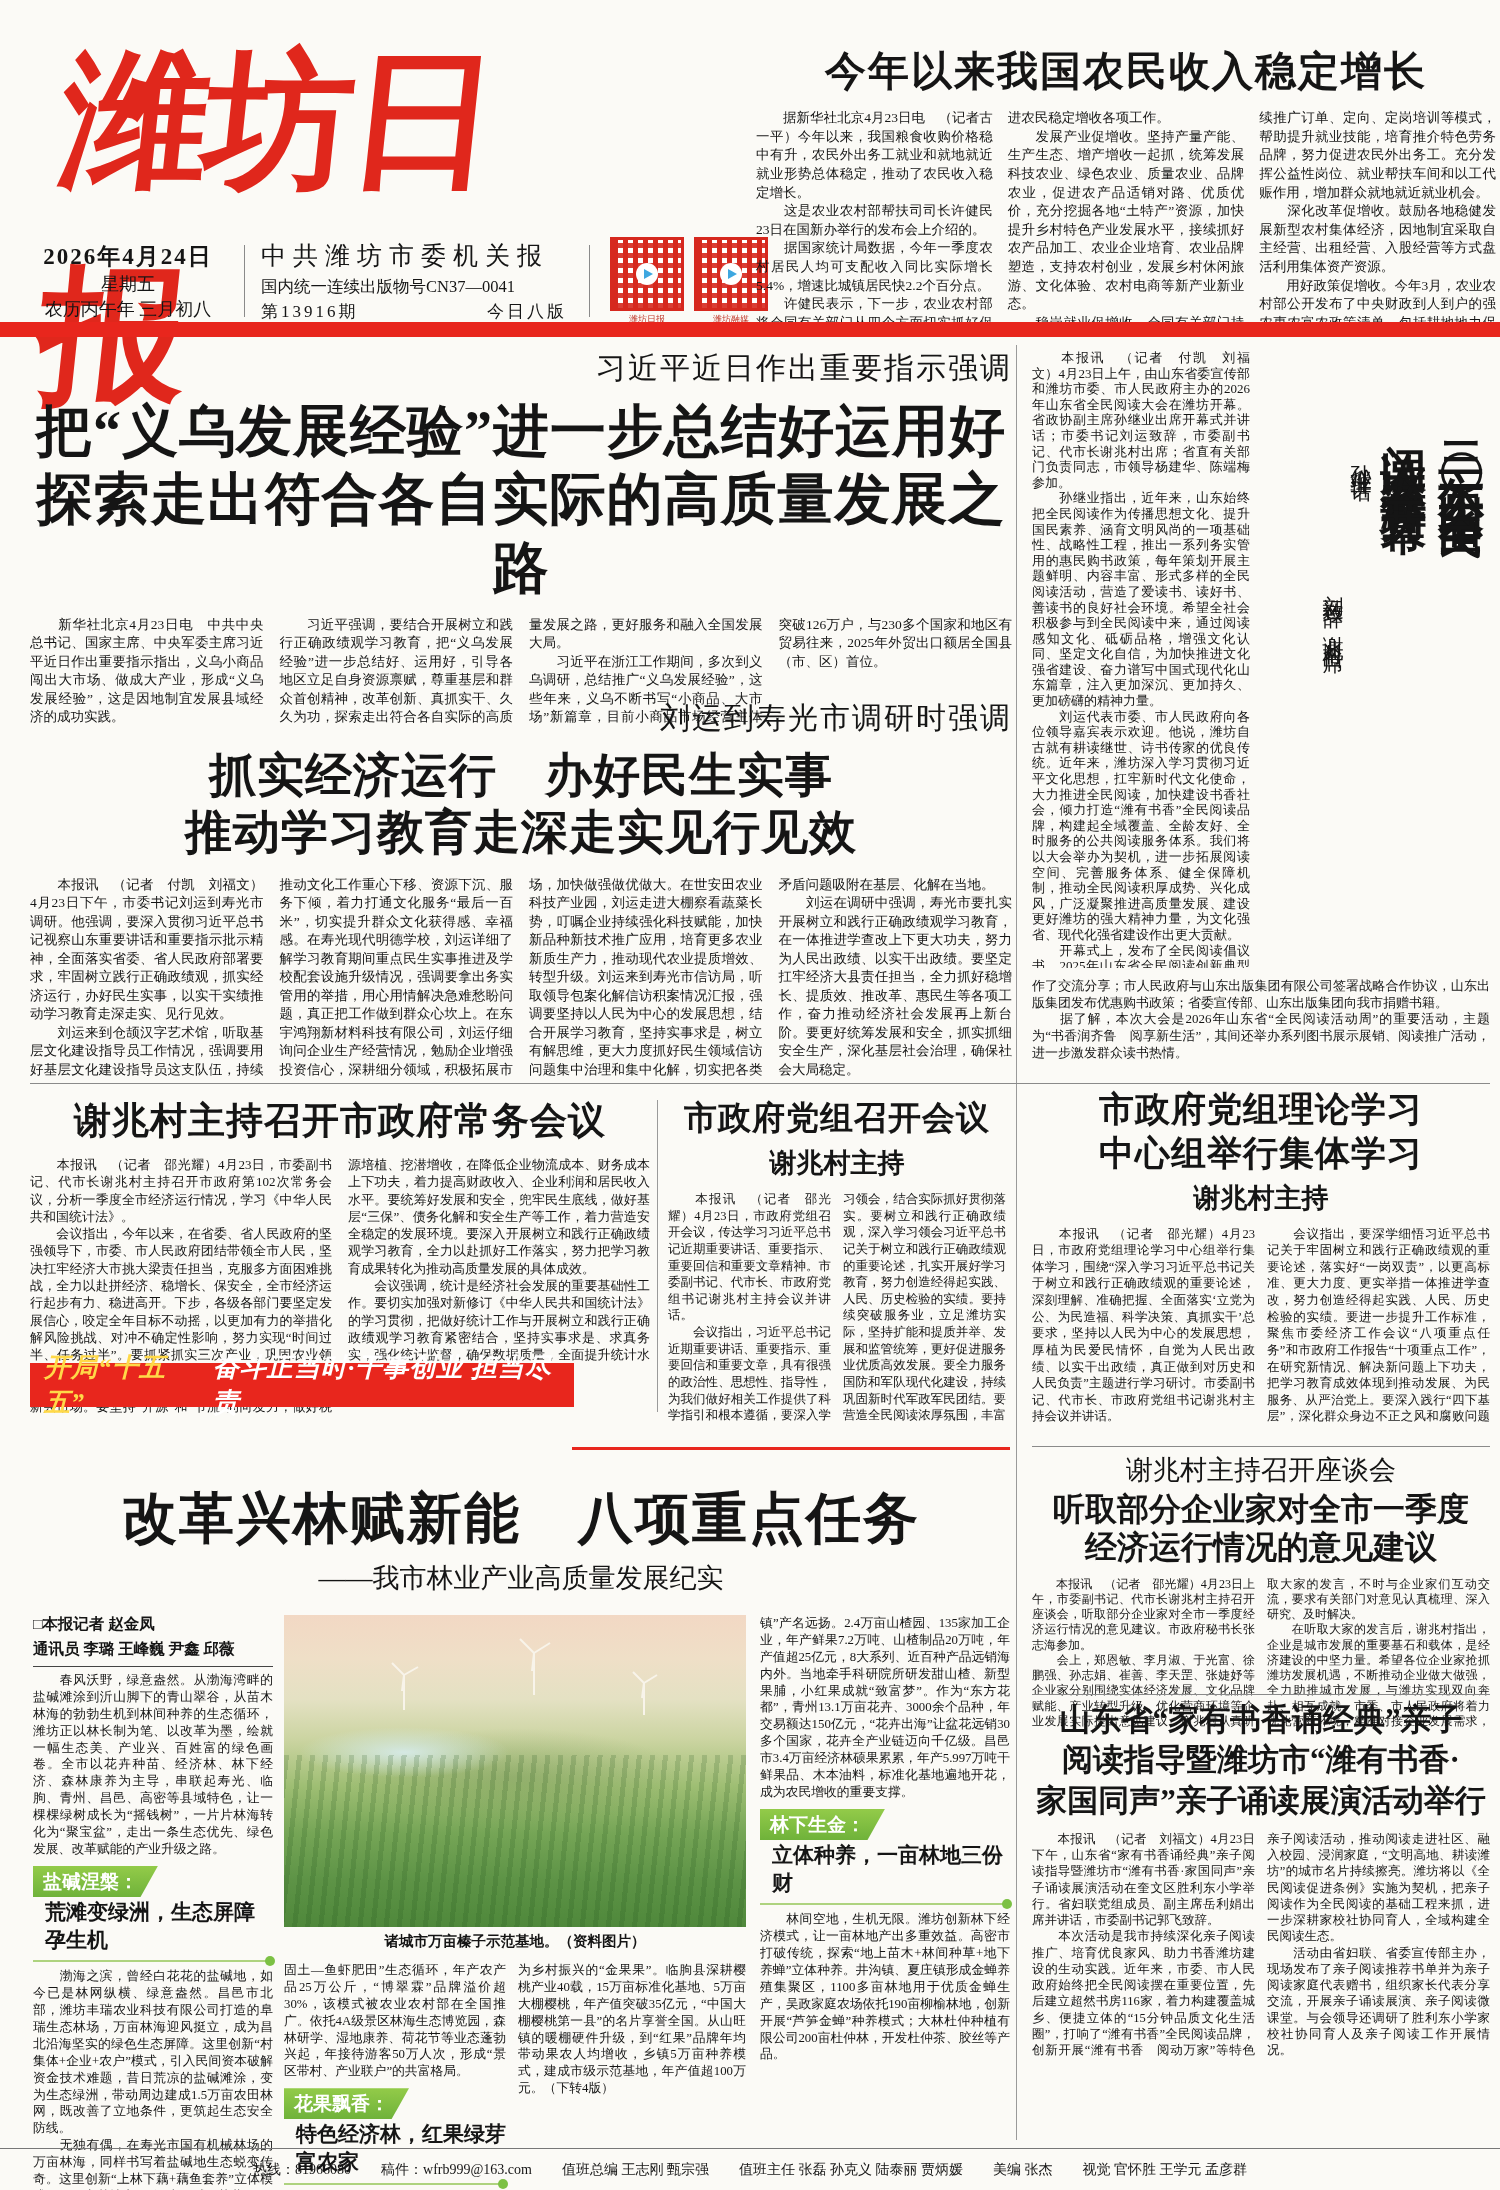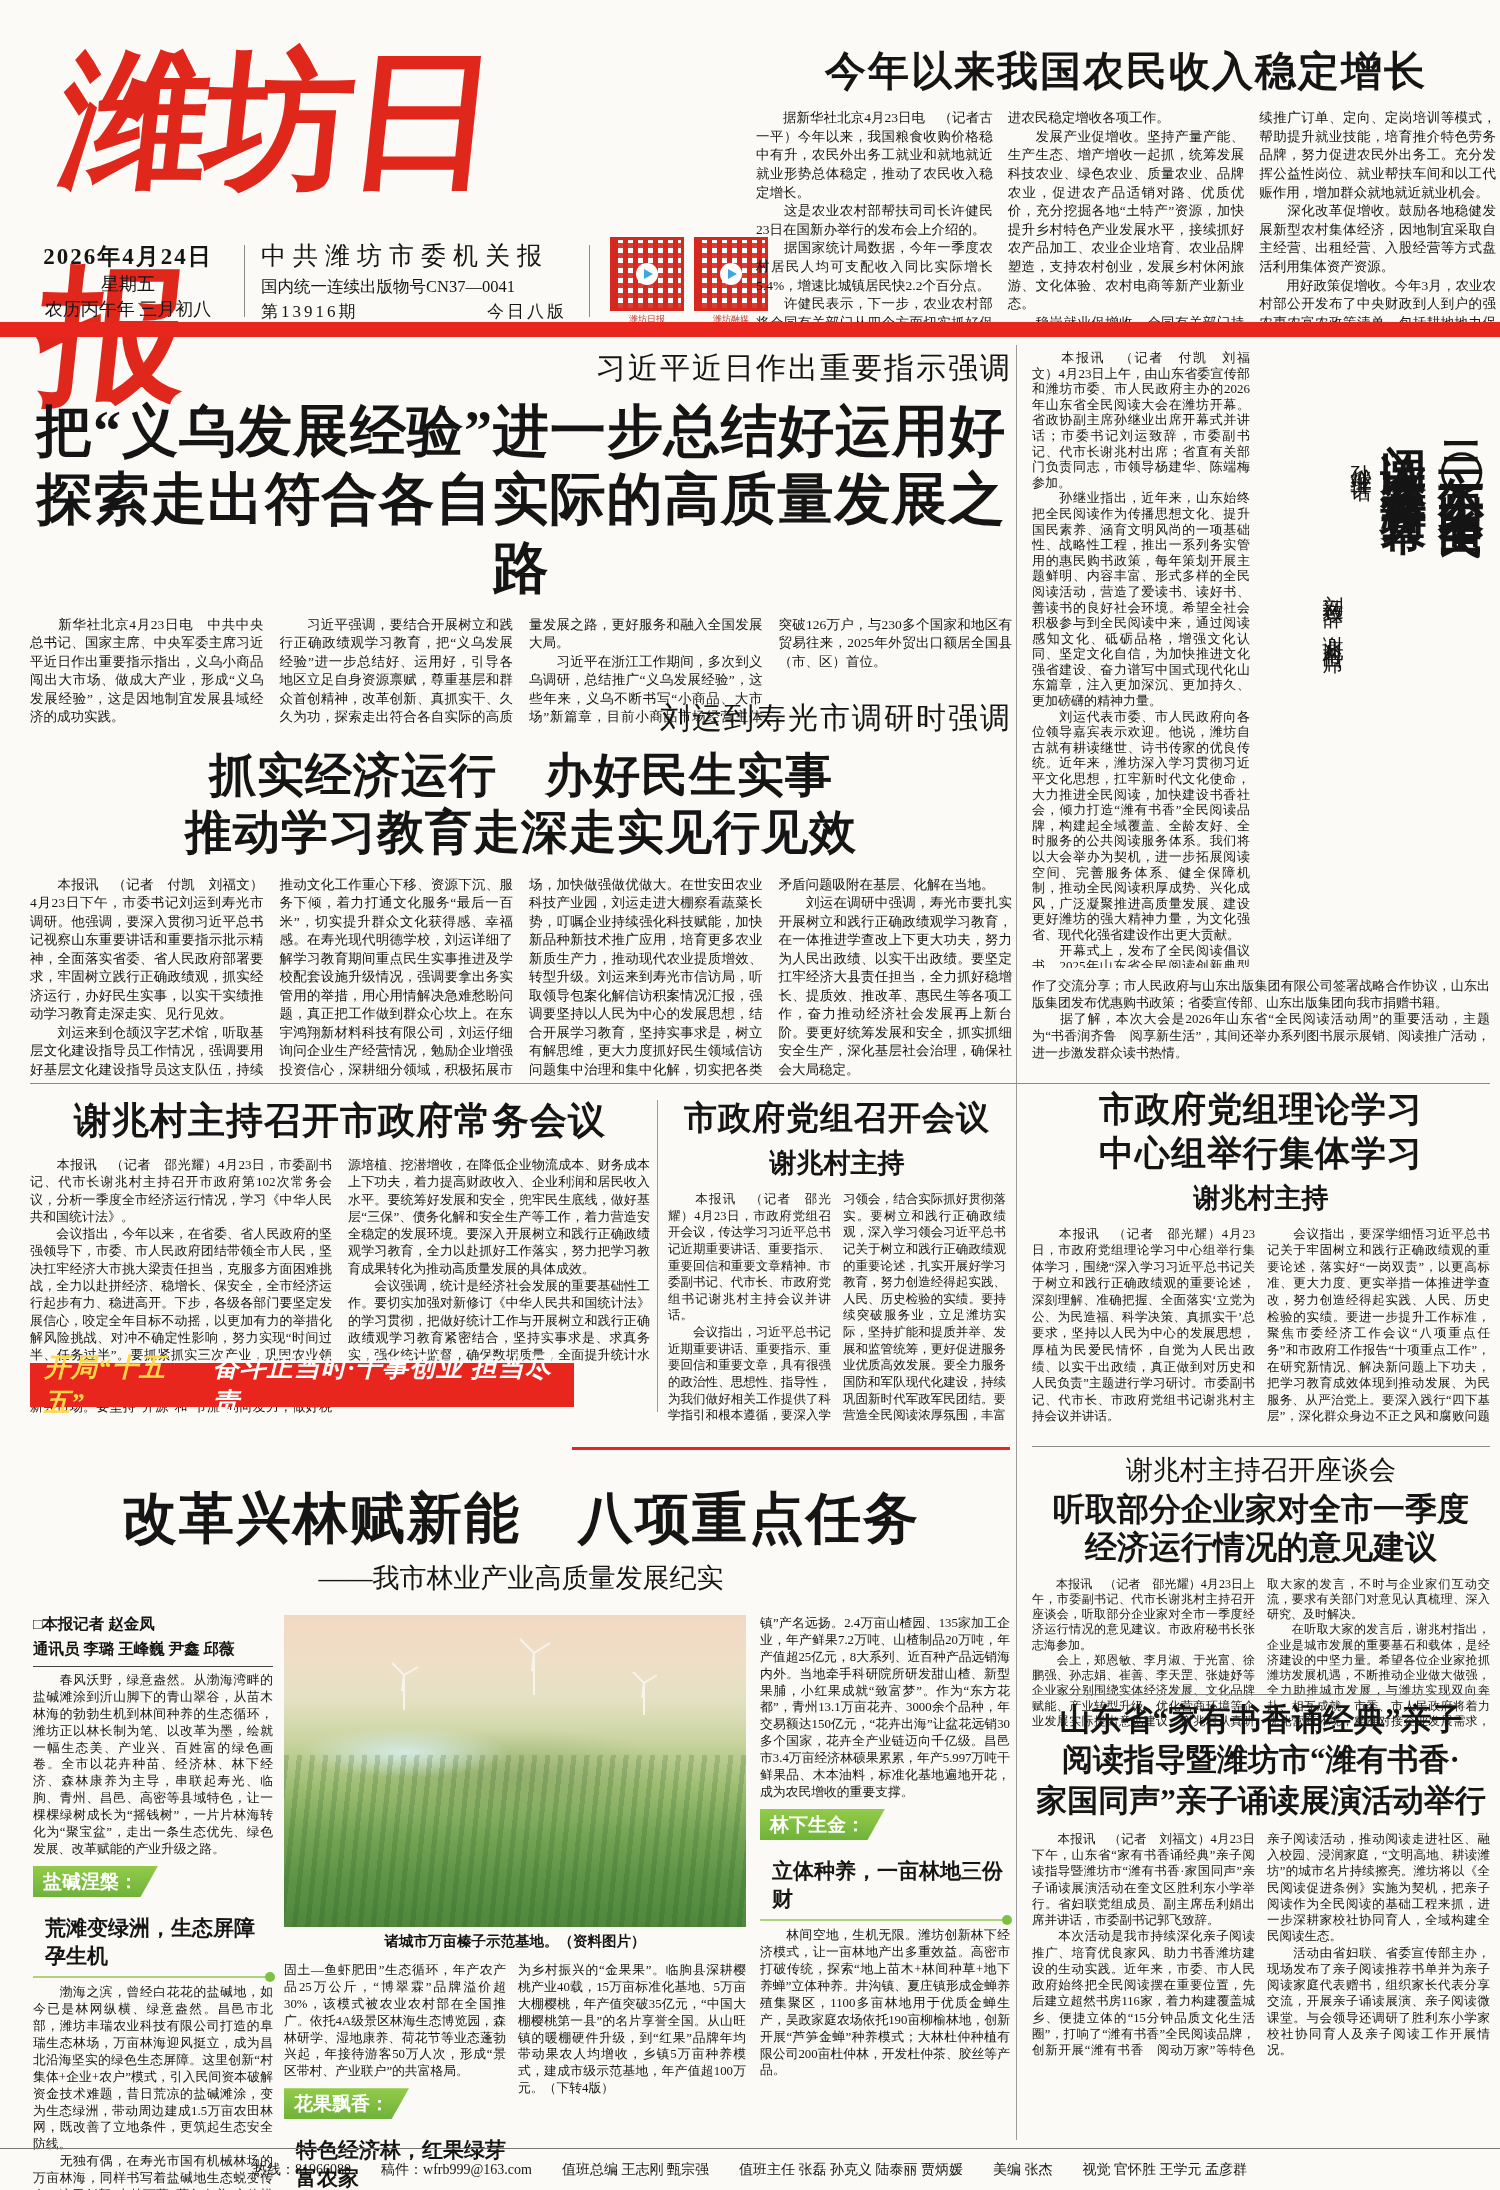--- a/index.html
+++ b/index.html
@@ -87,21 +87,21 @@
      radial-gradient(ellipse 150px 36px at 26% 44%, #d5e9e4 0%, rgba(213,233,228,0) 70%),
      radial-gradient(ellipse 240px 70px at 50% 52%, rgba(122,152,90,.45), rgba(0,0,0,0) 70%),
      linear-gradient(180deg,#f2d8c4 0%,#efdfc7 14%,#e4e1c3 27%,#cbd4a1 40%,#9ebe73 55%,#75a556 70%,#5d9346 85%,#4f883b 100%);}
   .photo::after{content:"";position:absolute;left:0;top:45%;width:100%;height:55%;
      background:repeating-linear-gradient(96deg,rgba(30,80,25,.18) 0 5px,rgba(0,0,0,0) 5px 13px);}
   .caption{left:284px;top:1932px;width:462px;text-align:center;font-size:14.5px;font-weight:bold;}
   .fcolA{left:284px;top:1962px;width:222px;height:178px;}
   .fcolB{left:518px;top:1962px;width:228px;height:178px;}
   .fcol4{left:760px;top:1615px;width:250px;height:525px;}
   .glabel{display:inline-block;background:linear-gradient(#93cb49,#6fb23a);color:#fff;font-size:19px;font-weight:bold;
-     padding:3px 20px 3px 10px;clip-path:polygon(0 0,100% 0,86% 100%,0 100%);margin:8px 0 16px;font-family:"Liberation Sans",sans-serif;}
+     padding:3px 20px 3px 10px;clip-path:polygon(0 0,100% 0,86% 100%,0 100%);margin:8px 0 0;font-family:"Liberation Sans",sans-serif;}
   .gsub{font-size:21px;font-weight:900;padding:2px 0 6px 12px;border-bottom:2px solid #aed37f;position:relative;margin-bottom:6px;}
   .gsub::after{content:"";position:absolute;right:-2px;bottom:-6px;width:10px;height:10px;background:#7cc144;border-radius:50%;}
   
   .footer{left:0;top:2148px;width:1500px;height:42px;border-top:1px solid #777;display:flex;justify-content:center;
      gap:30px;align-items:center;font-size:14px;}
 </style>
 </head>
 <body>
 
 <div class="page">

